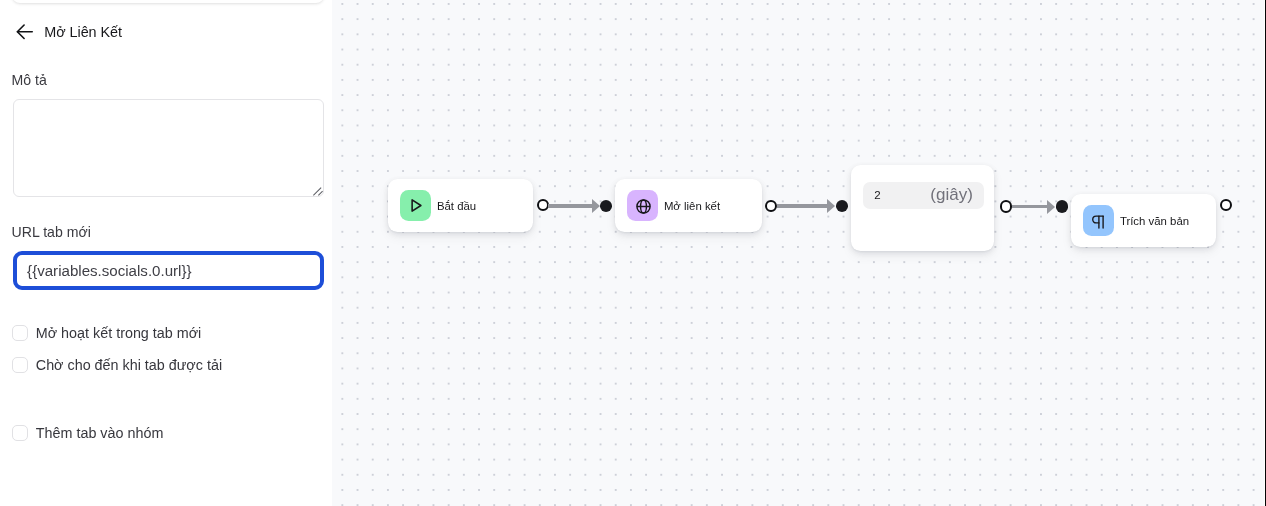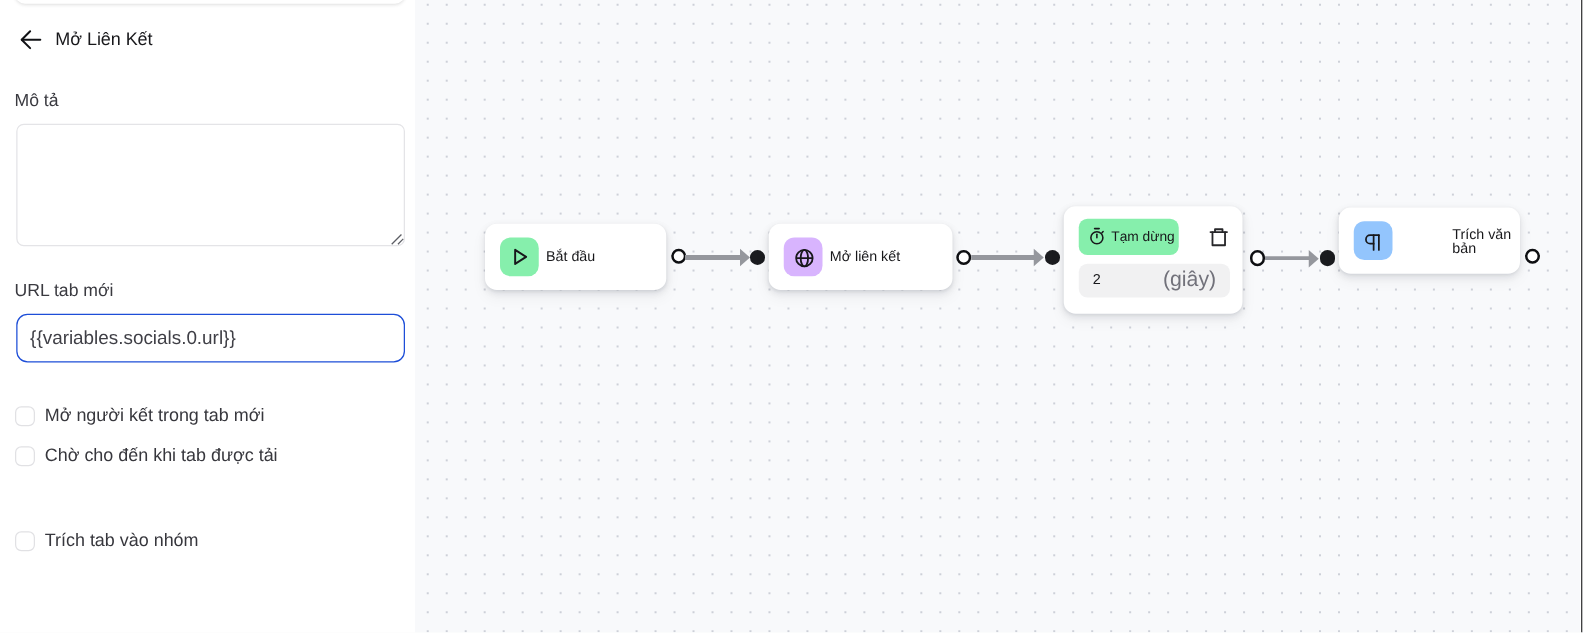--- a/index.html
+++ b/index.html
@@ -36,21 +36,21 @@
     outline:none;
   }
   .resize-grip {
     position:absolute; left:313.4px; top:184.8px; width:11px; height:11px; pointer-events:none;
   }
   .resize-grip i { display:block; position:absolute; background:#5b5d63; height:1px; transform-origin:0 0; }
   .resize-grip i:nth-child(1){ width:11.2px; left:-0.2px; top:10.2px; transform:rotate(-45deg); }
   .resize-grip i:nth-child(2){ width:6.1px; left:4.6px; top:10.2px; transform:rotate(-45deg); }
   .url-input {
     position:absolute; left:12.6px; top:251px; width:311px; height:38.6px;
-    border:1px solid #1d4ed8; border-radius:9px; background:#fff;
+    border:4px solid #1d4ed8; border-radius:9px; background:#fff;
     font-family:inherit; font-size:15.1px; color:#3f3f46; padding:0 10.5px;
     outline:none;
   }
 
   .checks { position:absolute; left:0; top:0; width:332px; height:506px; }
   .check-row { position:absolute; left:0; width:332px; height:17px; display:flex; align-items:center; }
   .cbox {
     width:16.2px; height:15.6px; margin-left:12px; border:1.4px solid #e1e1e4; border-radius:5px;
     background:#fff; flex:0 0 auto; cursor:pointer; position:relative;
   }
@@ -123,29 +123,29 @@
         <i></i>
         <i></i>
       </span>
 
     <div class="field-label lbl-url">URL tab mới</div>
     <input class="url-input" type="text" value="{{variables.socials.0.url}}" style="">
 
     <div class="checks">
         <div class="check-row" style="top: 324.4px;">
           <span class="cbox"></span>
-          <span class="check-label">Mở người kết trong tab mới</span>
+          <span class="check-label">Mở hoạt kết trong tab mới</span>
         </div>
         <div class="check-row" style="top: 356.5px;">
           <span class="cbox"></span>
           <span class="check-label">Chờ cho đến khi tab được tải</span>
         </div>
         <div class="check-row" style="top: 424.5px;">
           <span class="cbox"></span>
-          <span class="check-label">Trích tab vào nhóm</span>
+          <span class="check-label">Thêm tab vào nhóm</span>
         </div>
       </div>
   </div>
 
   <div class="canvas">
 
     <div class="node" style="left:56.2px; top:178.9px; width:144.5px; height:53px;">
       <div class="node-icon" style="margin-left: 12px; background: rgb(134, 239, 172);">
         <span><svg width="15" height="15" viewBox="0 0 24 24" fill="none" stroke="#18181b" stroke-width="2.5" stroke-linejoin="round" stroke-linecap="round" style="position:relative;top:2.5px">
               <path d="M6.6 3.0 L20.6 12 L6.6 21 Z"></path>
@@ -167,49 +167,31 @@
             </svg></span>
       </div>
       <span class="node-label">Mở liên kết</span>
     </div>
     <div class="handle src" style="left:433.2px; top:199.7px;"></div>
     <div class="edge" style="left: 444.6px; top: 204.2px; width: 51px; background: rgb(149, 151, 157);"></div>
     <div class="arrow" style="left: 495px; top: 199.2px; border-left-color: rgb(149, 151, 157);"></div>
     <div class="handle tgt" style="left:503.6px; top:200px;"></div>
 
     <div class="node pause-node" style="left:518.9px; top:164.9px; width:143.3px; height:86.4px; display:block;">
-      <div class="pause-top">
-        <span class="pause-pill" style="background: rgb(134, 239, 172);">
-          <span><svg width="15" height="15" viewBox="0 0 24 24" fill="none" stroke="#18181b" stroke-width="2.0" stroke-linecap="round" stroke-linejoin="round" style="position:relative;top:1.4px">
-                <circle cx="12" cy="14.8" r="7.7"></circle>
-                <path d="M12 14.8 L12 10.2"></path>
-                <path d="M9.1 3.0 L14.9 3.0"></path>
-                <path d="M18.6 8.3 L20.0 6.8"></path>
-              </svg></span>
-          <span class="pause-pill-label">Tạm dừng</span>
-        </span>
-        <span class="pause-del">
-            <svg width="18" height="18" viewBox="0 0 24 24" fill="none" stroke="#27272a" stroke-width="1.95" stroke-linecap="round" stroke-linejoin="round" style="position:relative;top:.5px">
-              <path d="M3.2 6.2 H20.8"></path>
-              <path d="M8.0 6.2 V3.2 H16.0 V6.2"></path>
-              <path d="M5.3 6.2 V20.3 H18.7 V6.2"></path>
-            </svg>
-          </span>
-      </div>
       <div class="pause-input">
         <span class="pause-val">2</span>
         <span class="pause-unit">(giây)</span>
       </div>
     </div>
     <div class="handle src" style="left:667.9px; top:200.4px;"></div>
     <div class="edge" style="left: 679.8px; top: 204.6px; width: 36px; background: rgb(149, 151, 157);"></div>
     <div class="arrow" style="left: 715.4px; top: 199.6px; border-left-color: rgb(149, 151, 157);"></div>
     <div class="handle tgt" style="left:723.6px; top:200.4px;"></div>
 
-    <div class="node" style="left:739.2px; top:166px; width:144.6px; height:53px;gap:42px;">
+    <div class="node" style="left:739.2px; top:194px; width:144.6px; height:53px;">
       <div class="node-icon" style="margin-left: 12px; background: rgb(147, 197, 253);">
         <span><svg width="18" height="18" viewBox="0 0 24 24" fill="none" stroke="#18181b" stroke-width="1.85" stroke-linecap="round" stroke-linejoin="round" style="position:relative;top:3.5px">
               <path d="M13.2 4.2 V20"></path>
               <path d="M18.8 4.2 V20"></path>
               <path d="M18.8 4.2 H9.5 a4.5 4.5 0 0 0 0 9 H13.2"></path>
             </svg></span>
       </div>
       <span class="node-label">Trích văn bản</span>
     </div>
     <div class="handle src" style="left:888.2px; top:199.2px;"></div>

